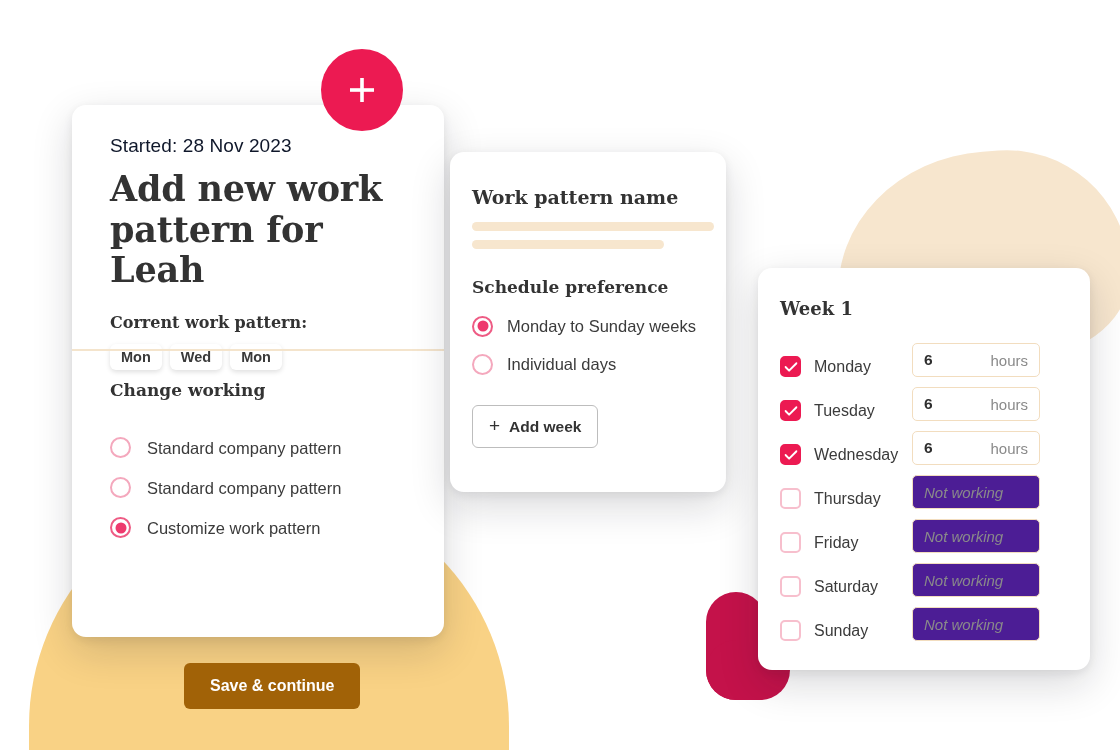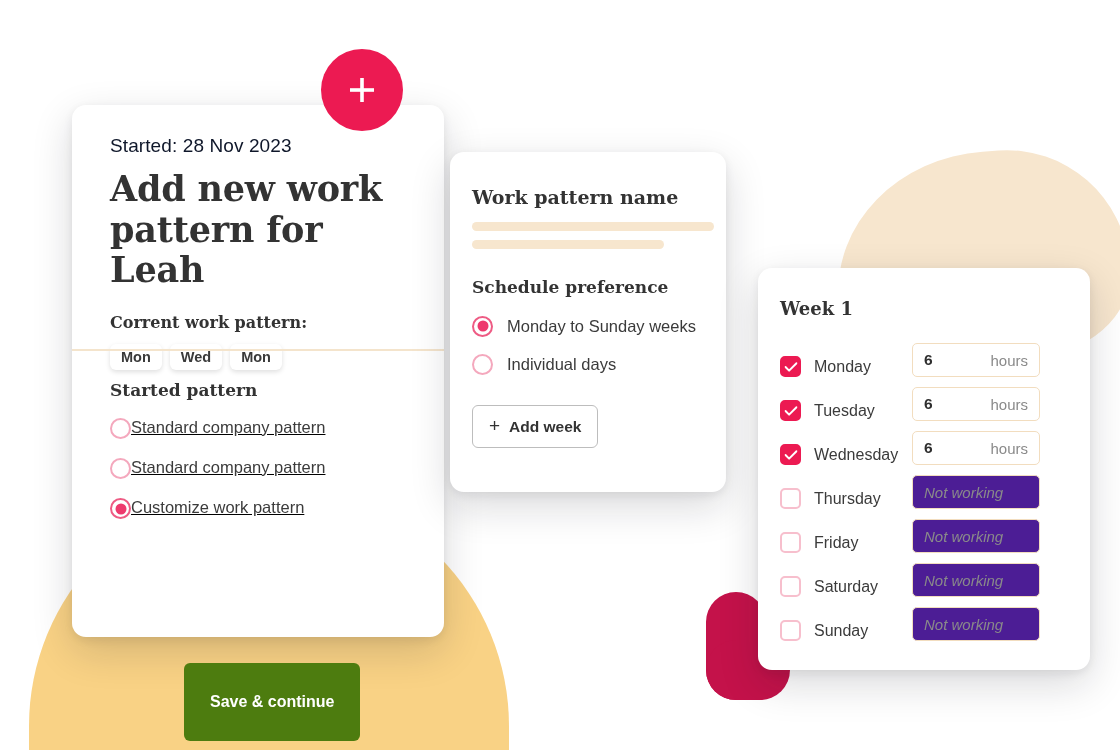--- a/index.html
+++ b/index.html
@@ -147,24 +147,23 @@
   }
 
   .radio-list {
     position: absolute;
     left: 38px;
     top: 313px;
     width: 300px;
   }
   .radio-row {
     display: flex;
-    align-items: flex-start;
-    gap: 0;
+    align-items: flex-end;
+    gap: 16px;
     height: 40px;
-    text-decoration: underline;
   }
   .radio {
     width: 21px;
     height: 21px;
     border-radius: 50%;
     border: 2px solid #F4A8BD;
     background: #ffffff;
     flex: 0 0 auto;
     position: relative;
   }
@@ -180,25 +179,25 @@
   }
   .radio-label {
     font-size: 16.5px;
     color: #3b3b3b;
   }
 
   .btn-primary {
     position: absolute;
     left: 112px;
     top: 558px;
-    background: #4d7c0f;
+    background: #a16207;
     color: #ffffff;
     border: none;
     border-radius: 6px;
-    padding: 30px 26px;
+    padding: 14px 26px;
     font-size: 16px;
     font-weight: 700;
     font-family: "Liberation Sans", sans-serif;
     cursor: pointer;
   }
 
   
   .plus-badge {
     position: absolute;
     left: 321px;
@@ -379,21 +378,21 @@
       <div class="sub-heading">Corrent work pattern:</div>
       <div class="chip-row">
         <span class="chip">Mon</span>
         <span class="chip">Wed</span>
         <span class="chip">Mon</span>
       </div>
     </div>
 
     <div class="divider"></div>
 
-    <div class="section-title">Started pattern</div>
+    <div class="section-title">Change working</div>
 
     <div class="radio-list">
       <div class="radio-row">
         <span class="radio"></span>
         <span class="radio-label">Standard company pattern</span>
       </div>
       <div class="radio-row">
         <span class="radio"></span>
         <span class="radio-label">Standard company pattern</span>
       </div>

